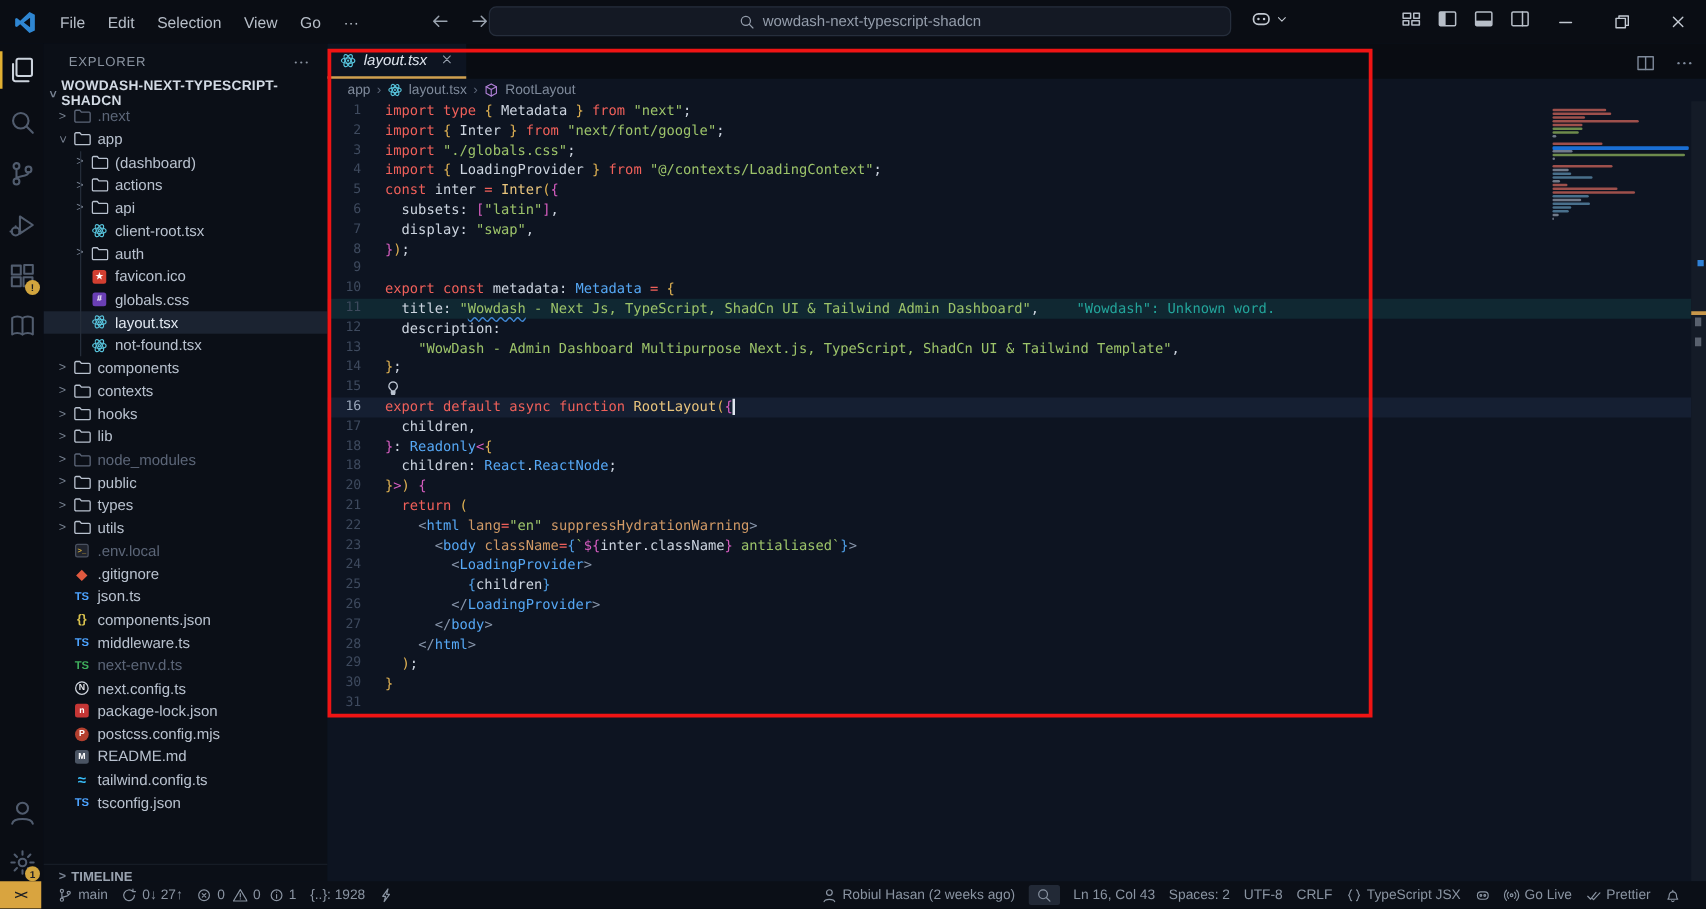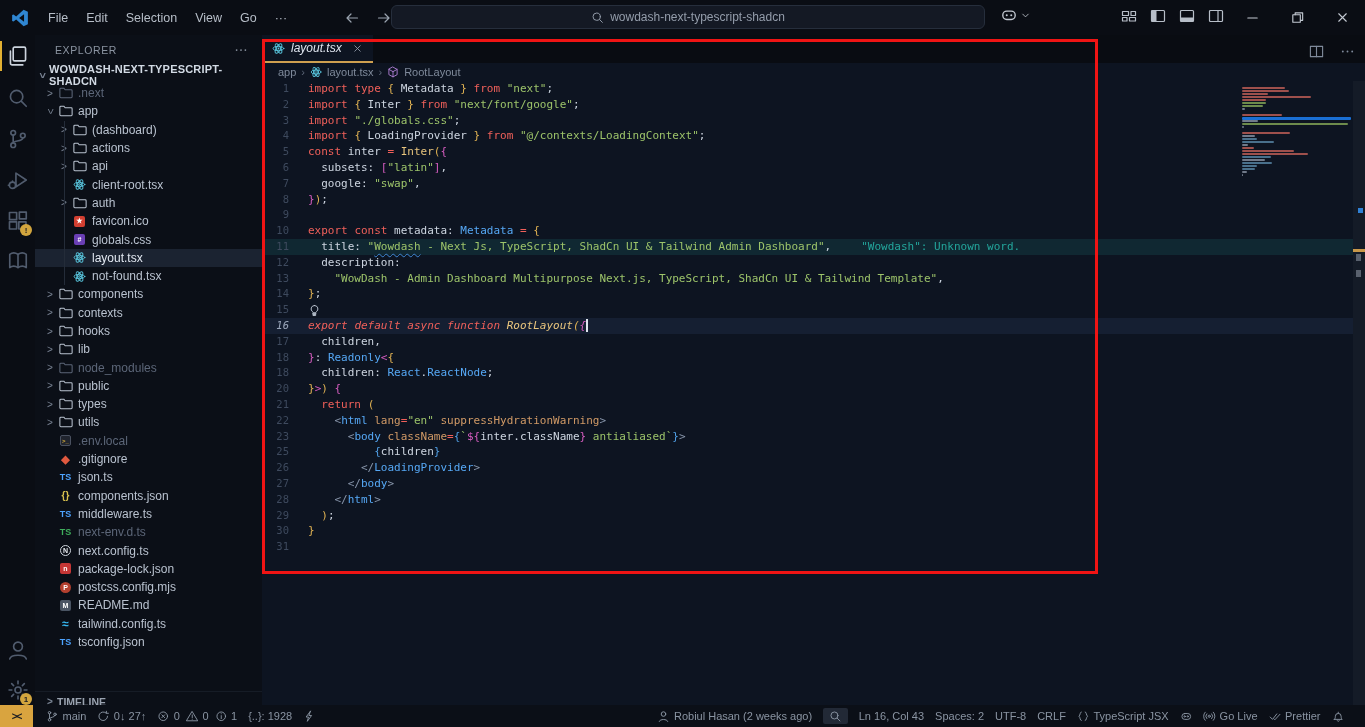--- a/index.html
+++ b/index.html
@@ -65,21 +65,21 @@
   #tab-close { color:#9aa4b2; margin-left:4px; }
   #ed-actions { position:absolute; right:10px; top:7px; display:flex; gap:16px; color:#7f8a9b; }
   #breadcrumbs { position:absolute; left:16px; top:28px; height:18px; display:flex; align-items:center; gap:5px;
                  font-size:11px; color:#7f8a9b; }
   .bc-sep { color:#5c6678; }
 
   #code { position:absolute; left:0; top:46px; width:1091px;
           font-family:"DejaVu Sans Mono", monospace; font-size:11px; line-height:15.8px; }
   .cl { display:flex; height:15.8px; position:relative; white-space:pre; }
   .cl.lens { background:rgba(32,160,155,0.14); }
-  .cl.cur { background:rgba(125,165,255,0.08);font-style:italic; }
+  .cl.cur { background:rgba(125,165,255,0.08); }
   .ln { width:46px; text-align:right; padding-right:19px; color:#3e4a5e; flex:none; font-size:10.5px; }
   .cl.cur .ln { color:#9aa6ba; }
   .tok-kw{color:#f0605a} .tok-s{color:#9dc46a} .tok-b1{color:#e0b253} .tok-b2{color:#d65dc0}
   .tok-b3{color:#4f9fe6} .tok-ty{color:#56a8f5} .tok-at{color:#d19a66} .tok-fn{color:#e9c57d}
   .tok-t{color:#cdd5e0} .tok-p{color:#8896ab}
   .tok-su{color:#9dc46a; text-decoration:underline wavy #3f87d4 1px; text-underline-offset:3px;}
   .lens-msg { margin-left:30px; color:#23a59b; }
   .cursor { display:inline-block; width:1.5px; height:13px; background:#dfe5ee; vertical-align:middle; }
 
   #minimap { position:absolute; left:978px; top:46px; width:113px; height:300px; }
@@ -566,41 +566,42 @@
         </svg>
       <span>RootLayout</span>
     </div>
     <div id="code">
         <div class="cl"><span class="ln">1</span><span><span class="tok-kw">import</span><span class="tok-t"> </span><span class="tok-kw">type</span><span class="tok-t"> </span><span class="tok-b1">{</span><span class="tok-t"> Metadata </span><span class="tok-b1">}</span><span class="tok-t"> </span><span class="tok-kw">from</span><span class="tok-t"> </span><span class="tok-s">"next"</span><span class="tok-t">;</span></span></div>
         <div class="cl"><span class="ln">2</span><span><span class="tok-kw">import</span><span class="tok-t"> </span><span class="tok-b1">{</span><span class="tok-t"> Inter </span><span class="tok-b1">}</span><span class="tok-t"> </span><span class="tok-kw">from</span><span class="tok-t"> </span><span class="tok-s">"next/font/google"</span><span class="tok-t">;</span></span></div>
         <div class="cl"><span class="ln">3</span><span><span class="tok-kw">import</span><span class="tok-t"> </span><span class="tok-s">"./globals.css"</span><span class="tok-t">;</span></span></div>
         <div class="cl"><span class="ln">4</span><span><span class="tok-kw">import</span><span class="tok-t"> </span><span class="tok-b1">{</span><span class="tok-t"> LoadingProvider </span><span class="tok-b1">}</span><span class="tok-t"> </span><span class="tok-kw">from</span><span class="tok-t"> </span><span class="tok-s">"@/contexts/LoadingContext"</span><span class="tok-t">;</span></span></div>
         <div class="cl"><span class="ln">5</span><span><span class="tok-kw">const</span><span class="tok-t"> inter </span><span class="tok-kw">=</span><span class="tok-t"> </span><span class="tok-fn">Inter</span><span class="tok-b1">(</span><span class="tok-b2">{</span></span></div>
         <div class="cl"><span class="ln">6</span><span><span class="tok-t">  subsets: </span><span class="tok-b2">[</span><span class="tok-s">"latin"</span><span class="tok-b2">]</span><span class="tok-t">,</span></span></div>
-        <div class="cl"><span class="ln">7</span><span><span class="tok-t">  google: </span><span class="tok-s">"swap"</span><span class="tok-t">,</span></span></div>
+        <div class="cl"><span class="ln">7</span><span><span class="tok-t">  display: </span><span class="tok-s">"swap"</span><span class="tok-t">,</span></span></div>
         <div class="cl"><span class="ln">8</span><span><span class="tok-b2">}</span><span class="tok-b1">)</span><span class="tok-t">;</span></span></div>
         <div class="cl"><span class="ln">9</span><span></span></div>
         <div class="cl"><span class="ln">10</span><span><span class="tok-kw">export</span><span class="tok-t"> </span><span class="tok-kw">const</span><span class="tok-t"> metadata: </span><span class="tok-ty">Metadata</span><span class="tok-t"> </span><span class="tok-kw">=</span><span class="tok-t"> </span><span class="tok-b1">{</span></span></div>
         <div class="cl lens"><span class="ln">11</span><span><span class="tok-t">  title: </span><span class="tok-s">"</span><span class="tok-su">Wowdash</span><span class="tok-s"> - Next Js, TypeScript, ShadCn UI &amp; Tailwind Admin Dashboard"</span><span class="tok-t">,</span><span class="lens-msg">"Wowdash": Unknown word.</span></span></div>
         <div class="cl"><span class="ln">12</span><span><span class="tok-t">  description:</span></span></div>
         <div class="cl"><span class="ln">13</span><span><span class="tok-t">    </span><span class="tok-s">"WowDash - Admin Dashboard Multipurpose Next.js, TypeScript, ShadCn UI &amp; Tailwind Template"</span><span class="tok-t">,</span></span></div>
         <div class="cl"><span class="ln">14</span><span><span class="tok-b1">}</span><span class="tok-t">;</span></span></div>
         <div class="cl"><span class="ln">15</span><span><span><svg class="ic" width="13" height="13" viewBox="0 0 16 16">
                 <path fill="#e5c049" stroke="none" d="M8 1.8a4.2 4.2 0 0 1 2.3 7.7c-.4.3-.7.8-.7 1.3H6.4c0-.5-.3-1-.7-1.3A4.2 4.2 0 0 1 8 1.8z"></path>
                 <rect fill="#b9983a" stroke="none" x="6.2" y="11.5" width="3.6" height="1.1"></rect>
                 <rect fill="#b9983a" stroke="none" x="6.6" y="13.1" width="2.8" height="1.1"></rect>
               </svg></span></span></div>
         <div class="cl cur"><span class="ln">16</span><span><span class="tok-kw">export</span><span class="tok-t"> </span><span class="tok-kw">default</span><span class="tok-t"> </span><span class="tok-kw">async</span><span class="tok-t"> </span><span class="tok-kw">function</span><span class="tok-t"> </span><span class="tok-fn">RootLayout</span><span class="tok-b1">(</span><span class="tok-b2">{</span><span class="cursor"></span></span></div>
         <div class="cl"><span class="ln">17</span><span><span class="tok-t">  children,</span></span></div>
         <div class="cl"><span class="ln">18</span><span><span class="tok-b2">}</span><span class="tok-t">: </span><span class="tok-ty">Readonly</span><span class="tok-b2">&lt;</span><span class="tok-b1">{</span></span></div>
         <div class="cl"><span class="ln">18</span><span><span class="tok-t">  children: </span><span class="tok-ty">React</span><span class="tok-t">.</span><span class="tok-ty">ReactNode</span><span class="tok-t">;</span></span></div>
         <div class="cl"><span class="ln">20</span><span><span class="tok-b1">}</span><span class="tok-b2">&gt;</span><span class="tok-b1">)</span><span class="tok-t"> </span><span class="tok-b2">{</span></span></div>
         <div class="cl"><span class="ln">21</span><span><span class="tok-t">  </span><span class="tok-kw">return</span><span class="tok-t"> </span><span class="tok-b1">(</span></span></div>
         <div class="cl"><span class="ln">22</span><span><span class="tok-t">    </span><span class="tok-p">&lt;</span><span class="tok-ty">html</span><span class="tok-t"> </span><span class="tok-at">lang</span><span class="tok-kw">=</span><span class="tok-s">"en"</span><span class="tok-t"> </span><span class="tok-at">suppressHydrationWarning</span><span class="tok-p">&gt;</span></span></div>
         <div class="cl"><span class="ln">23</span><span><span class="tok-t">      </span><span class="tok-p">&lt;</span><span class="tok-ty">body</span><span class="tok-t"> </span><span class="tok-at">className</span><span class="tok-kw">=</span><span class="tok-b3">{</span><span class="tok-s">`</span><span class="tok-b2">${</span><span class="tok-t">inter.className</span><span class="tok-b2">}</span><span class="tok-s"> antialiased`</span><span class="tok-b3">}</span><span class="tok-p">&gt;</span></span></div>
+        <div class="cl"><span class="ln">24</span><span><span class="tok-t">        </span><span class="tok-p">&lt;</span><span class="tok-ty">LoadingProvider</span><span class="tok-p">&gt;</span></span></div>
         <div class="cl"><span class="ln">25</span><span><span class="tok-t">          </span><span class="tok-b3">{</span><span class="tok-t">children</span><span class="tok-b3">}</span></span></div>
         <div class="cl"><span class="ln">26</span><span><span class="tok-t">        </span><span class="tok-p">&lt;/</span><span class="tok-ty">LoadingProvider</span><span class="tok-p">&gt;</span></span></div>
         <div class="cl"><span class="ln">27</span><span><span class="tok-t">      </span><span class="tok-p">&lt;/</span><span class="tok-ty">body</span><span class="tok-p">&gt;</span></span></div>
         <div class="cl"><span class="ln">28</span><span><span class="tok-t">    </span><span class="tok-p">&lt;/</span><span class="tok-ty">html</span><span class="tok-p">&gt;</span></span></div>
         <div class="cl"><span class="ln">29</span><span><span class="tok-t">  </span><span class="tok-b1">)</span><span class="tok-t">;</span></span></div>
         <div class="cl"><span class="ln">30</span><span><span class="tok-b1">}</span></span></div>
         <div class="cl"><span class="ln">31</span><span></span></div>
       </div>
     <div id="minimap">
         <div class="mbar" style="top: 6px; width: 42.55px; background: rgb(184, 90, 84);"></div>

